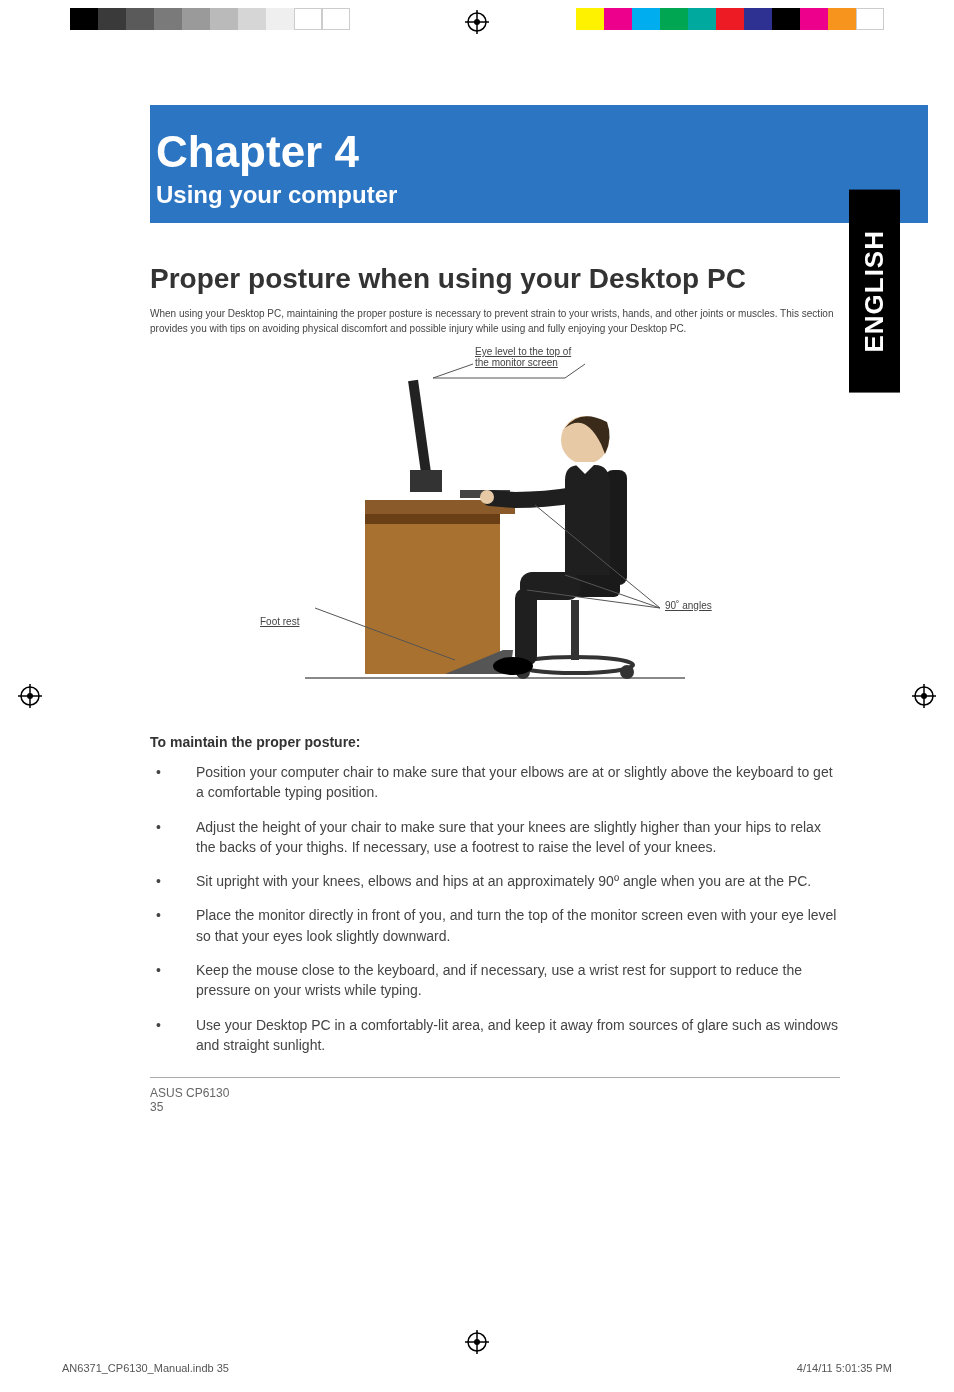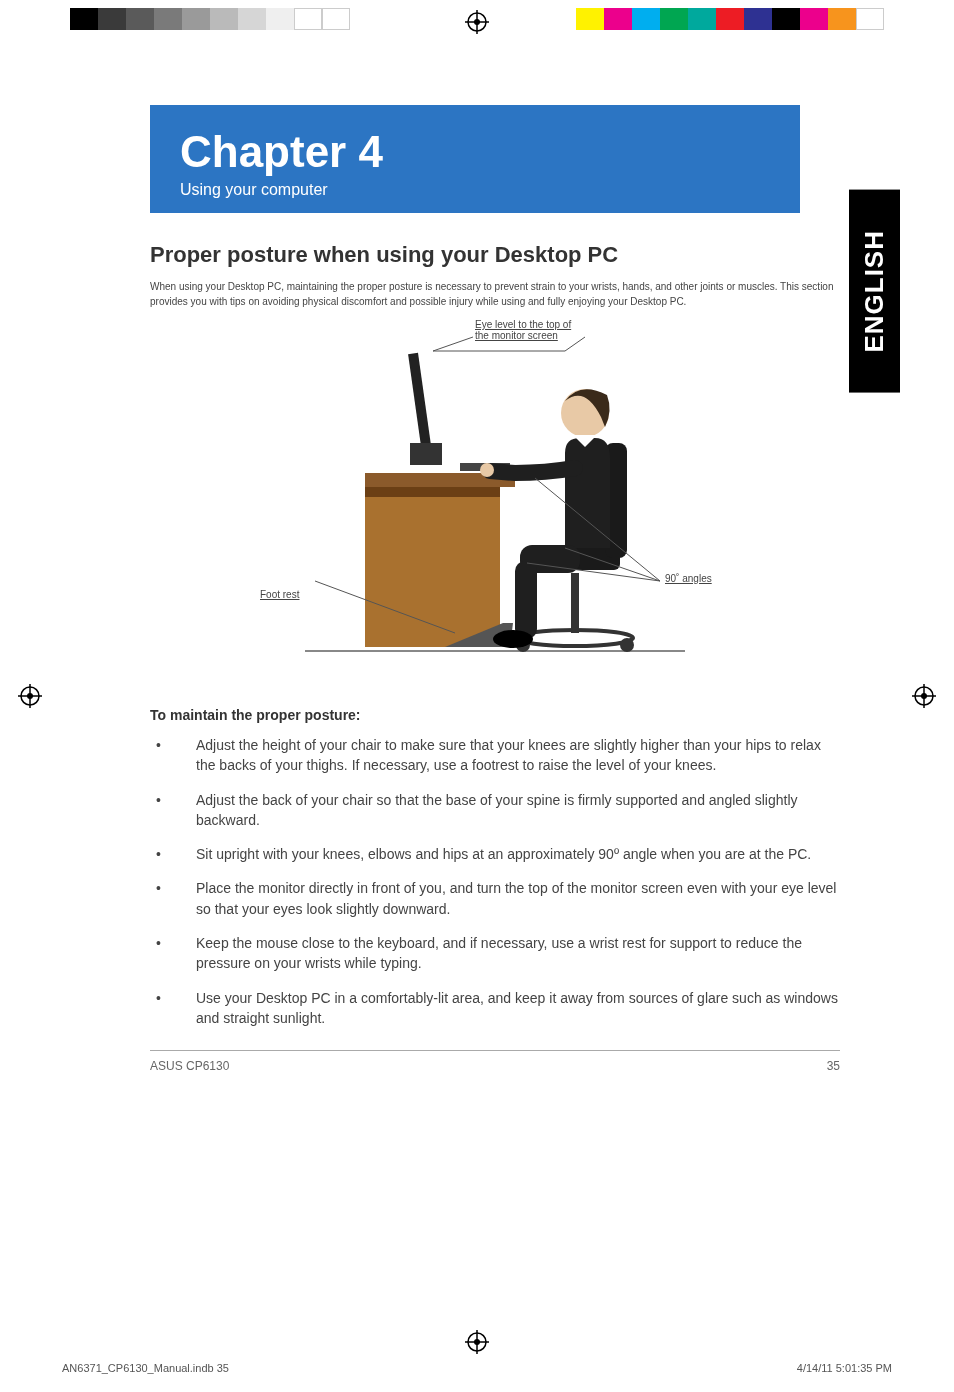--- a/index.html
+++ b/index.html
@@ -36,49 +36,49 @@
 
   .page {
     position: absolute;
     left: 150px;
     top: 105px;
     width: 690px;
   }
   .chapter-banner {
     background: #2c75c3;
     color: #fff;
-    padding: 22px 22px 14px 30px;
-    width: 650px;
+    padding: 22px 22px 14px 6px;
+    width: 778px;
   }
   .chapter-banner h1 {
     font-size: 44px;
     font-weight: bold;
     margin-bottom: 4px;
   }
   .chapter-banner .subtitle {
-    font-size: 16px;
-    font-weight: normal;
+    font-size: 24px;
+    font-weight: bold;
   }
   .lang-tab {
     position: absolute;
     right: -60px;
     top: 85px;
     background: #000;
     color: #fff;
     font-weight: bold;
     font-size: 26px;
     letter-spacing: 1px;
     writing-mode: vertical-rl;
     transform: rotate(180deg);
     padding: 40px 10px;
   }
   .section-title {
-    font-size: 22px;
-    font-weight: bold;
-    margin-top: 29px;
+    font-size: 28px;
+    font-weight: bold;
+    margin-top: 40px;
     color: #333;
   }
   .intro {
     font-size: 10px;
     line-height: 1.45;
     margin-top: 12px;
     color: #444;
   }
   .figure {
     margin: 14px auto 0 auto;
@@ -121,20 +121,21 @@
     border: none;
     border-top: 1px solid #aaa;
     margin-top: 22px;
   }
   .footer {
     display: flex;
     justify-content: space-between;
     font-size: 12px;
     color: #666;
     margin-top: 8px;
+    flex-direction: column;
   }
   .print-footer {
     position: absolute;
     bottom: 18px;
     left: 62px;
     right: 62px;
     display: flex;
     justify-content: space-between;
     font-size: 11px;
     color: #555;
@@ -266,22 +267,22 @@
       <line x1="168" y1="28" x2="300" y2="28" stroke="#555" stroke-width="1"></line>
       <line x1="50" y1="258" x2="190" y2="310" stroke="#555" stroke-width="1"></line>
       <line x1="395" y1="258" x2="300" y2="225" stroke="#555" stroke-width="1"></line>
       <line x1="395" y1="258" x2="262" y2="240" stroke="#555" stroke-width="1"></line>
       <line x1="395" y1="258" x2="270" y2="155" stroke="#555" stroke-width="1"></line>
     </svg>
   </div>
 
   <div class="list-heading">To maintain the proper posture:</div>
   <ul class="posture" id="bullet-list">
+      <li>Position your computer chair to make sure that your elbows are at or slightly above the keyboard to get a comfortable typing position.</li>
       <li>Adjust the height of your chair to make sure that your knees are slightly higher than your hips to relax the backs of your thighs. If necessary, use a footrest to raise the level of your knees.</li>
-      <li>Adjust the back of your chair so that the base of your spine is firmly supported and angled slightly backward.</li>
       <li>Sit upright with your knees, elbows and hips at an approximately 90º angle when you are at the PC.</li>
       <li>Place the monitor directly in front of you, and turn the top of the monitor screen even with your eye level so that your eyes look slightly downward.</li>
       <li>Keep the mouse close to the keyboard, and if necessary, use a wrist rest for support to reduce the pressure on your wrists while typing.</li>
       <li>Use your Desktop PC in a comfortably-lit area, and keep it away from sources of glare such as windows and straight sunlight.</li>
     </ul>
 
   <hr class="footer-rule">
   <div class="footer">
     <span>ASUS CP6130</span>
     <span>35</span>

